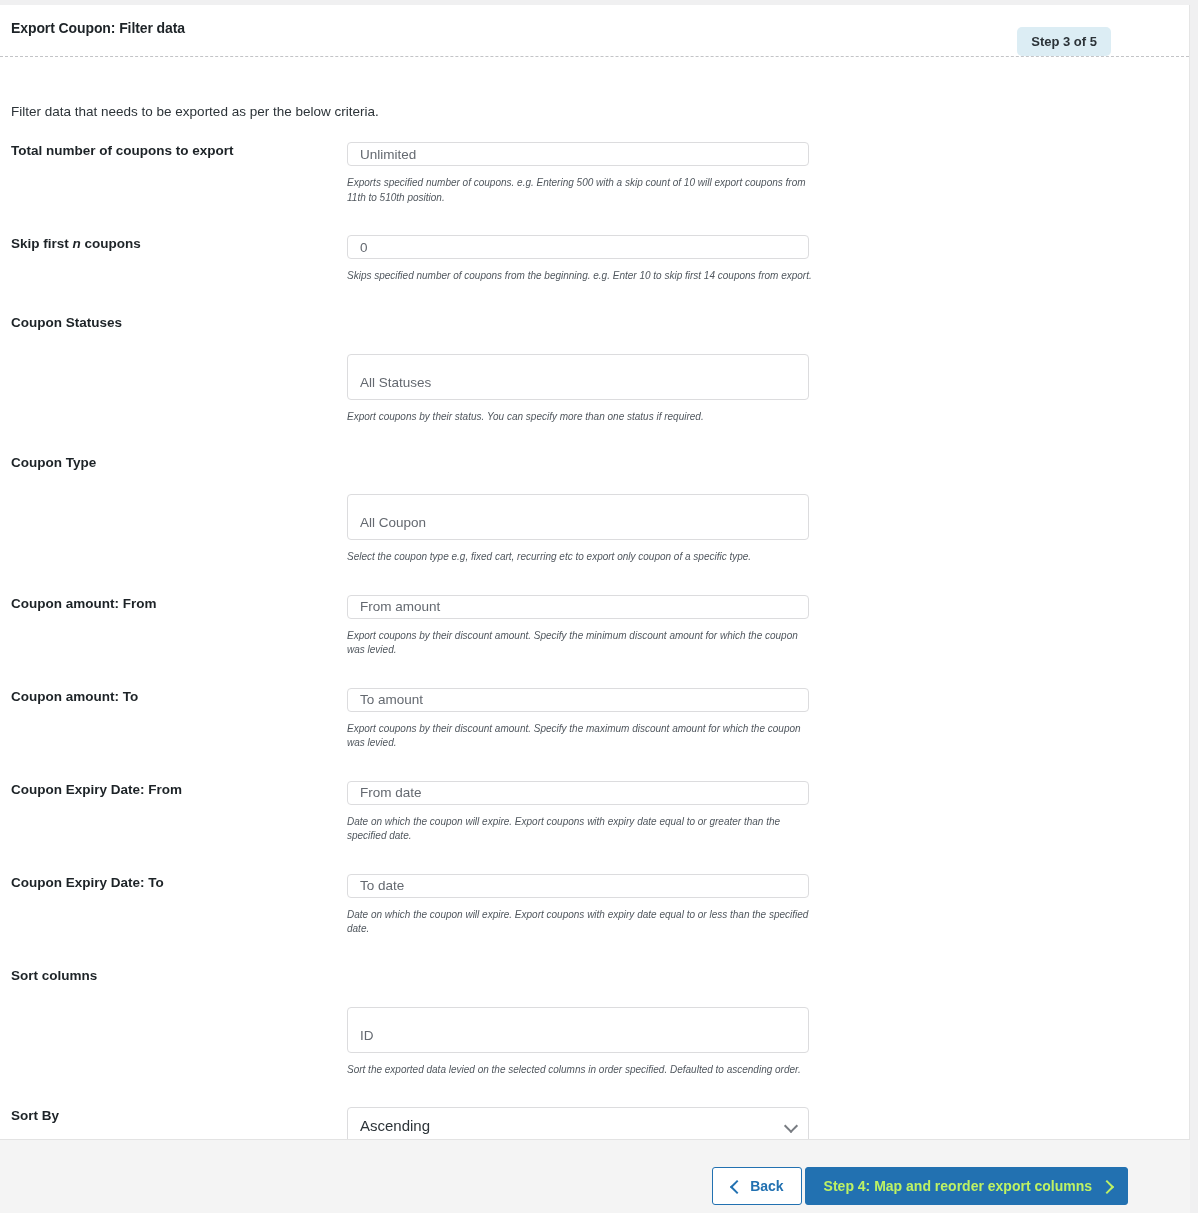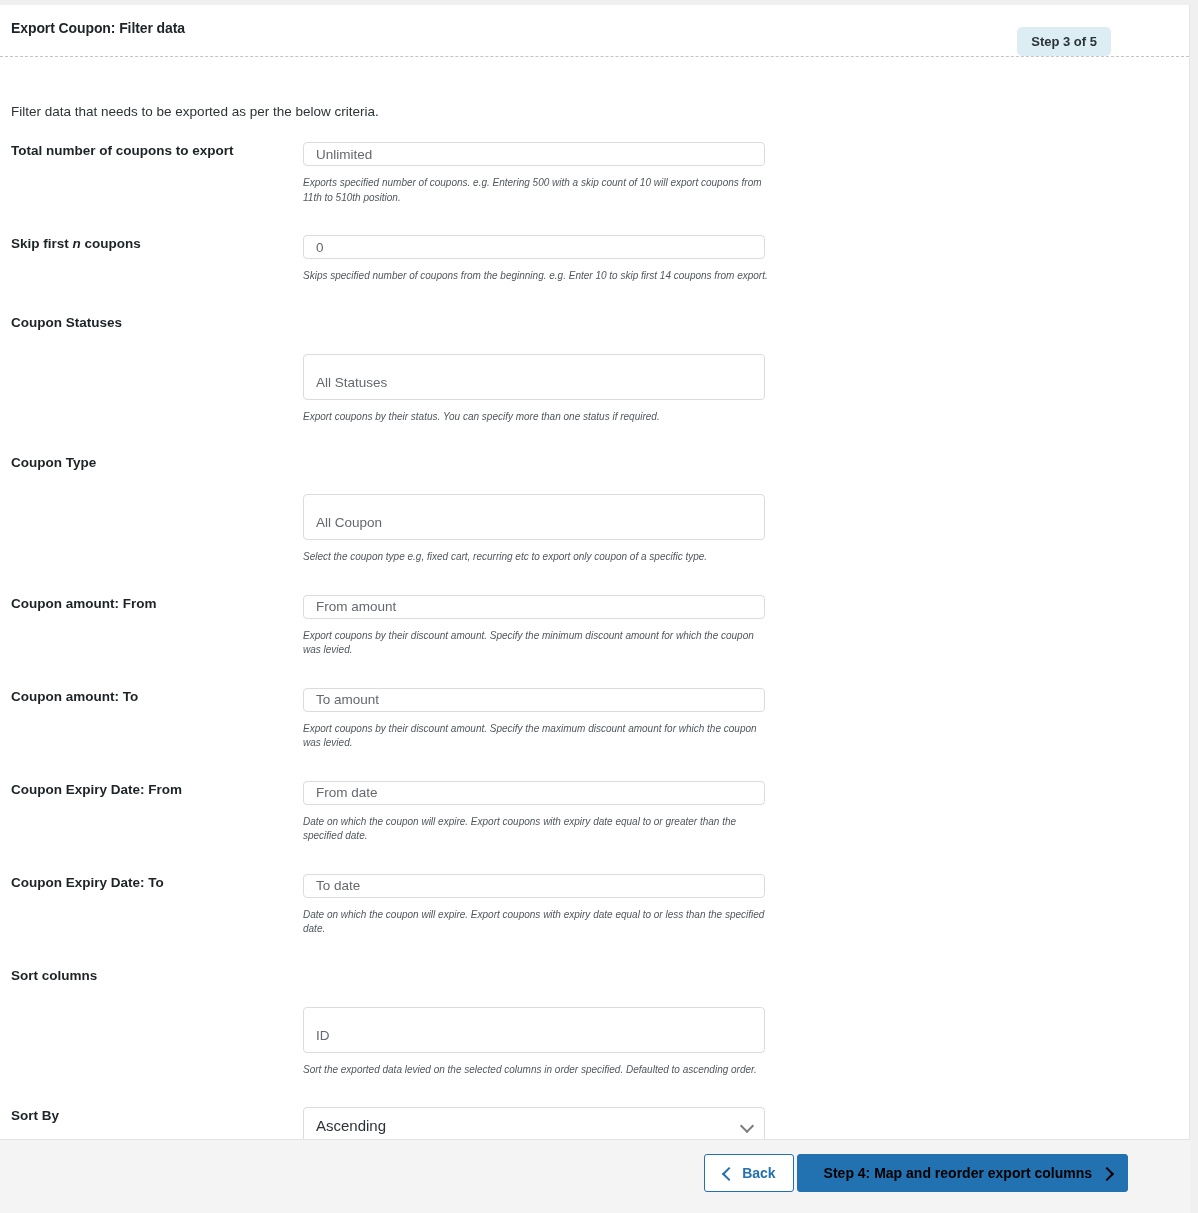--- a/index.html
+++ b/index.html
@@ -67,20 +67,21 @@
     line-height: 1.5;
   }
   .form-rows {
     position: relative;
     margin-top: 20px;
   }
   .form-row {
     position: relative;
     display: flex;
     align-items: flex-start;
+    gap: 44px;
   }
   .row-label {
     width: 292px;
     flex: 0 0 292px;
     padding-left: 11px;
     font-size: 13.5px;
     font-weight: bold;
     color: #1d2327;
     line-height: 1.3;
   }
@@ -145,21 +146,21 @@
   .wizard-footer {
     position: absolute;
     left: 0; bottom: 0;
     width: 1190px;
     height: 74px;
     background: #f4f4f4;
     border-top: 1px solid #e3e3e3;
   }
   .footer-actions {
     position: absolute;
-    right: 62px; top: 14px;
+    right: 62px; top: 27px;
     display: flex;
   }
   .btn {
     display: inline-flex;
     align-items: center;
     gap: 9px;
     height: 38px;
     font-size: 14px;
     font-weight: bold;
     border-radius: 3px;
@@ -170,22 +171,22 @@
   .btn-secondary {
     background: #ffffff;
     border: 1px solid #2271b1;
     color: #2271b1;
     padding: 0 17px;
     margin-right: 3px;
   }
   .btn-primary {
     background: #2271b1;
     border: 1px solid #2271b1;
-    color: #000000;
-    padding: 0 15px 0 26px;
+    color: #bef264;
+    padding: 0 15px 0 18px;
   }
   .chev {
     display: inline-block;
     width: 11px; height: 11px;
     position: relative;
     flex: 0 0 11px;
   }
   .chev::before {
     content: "";
     position: absolute;

